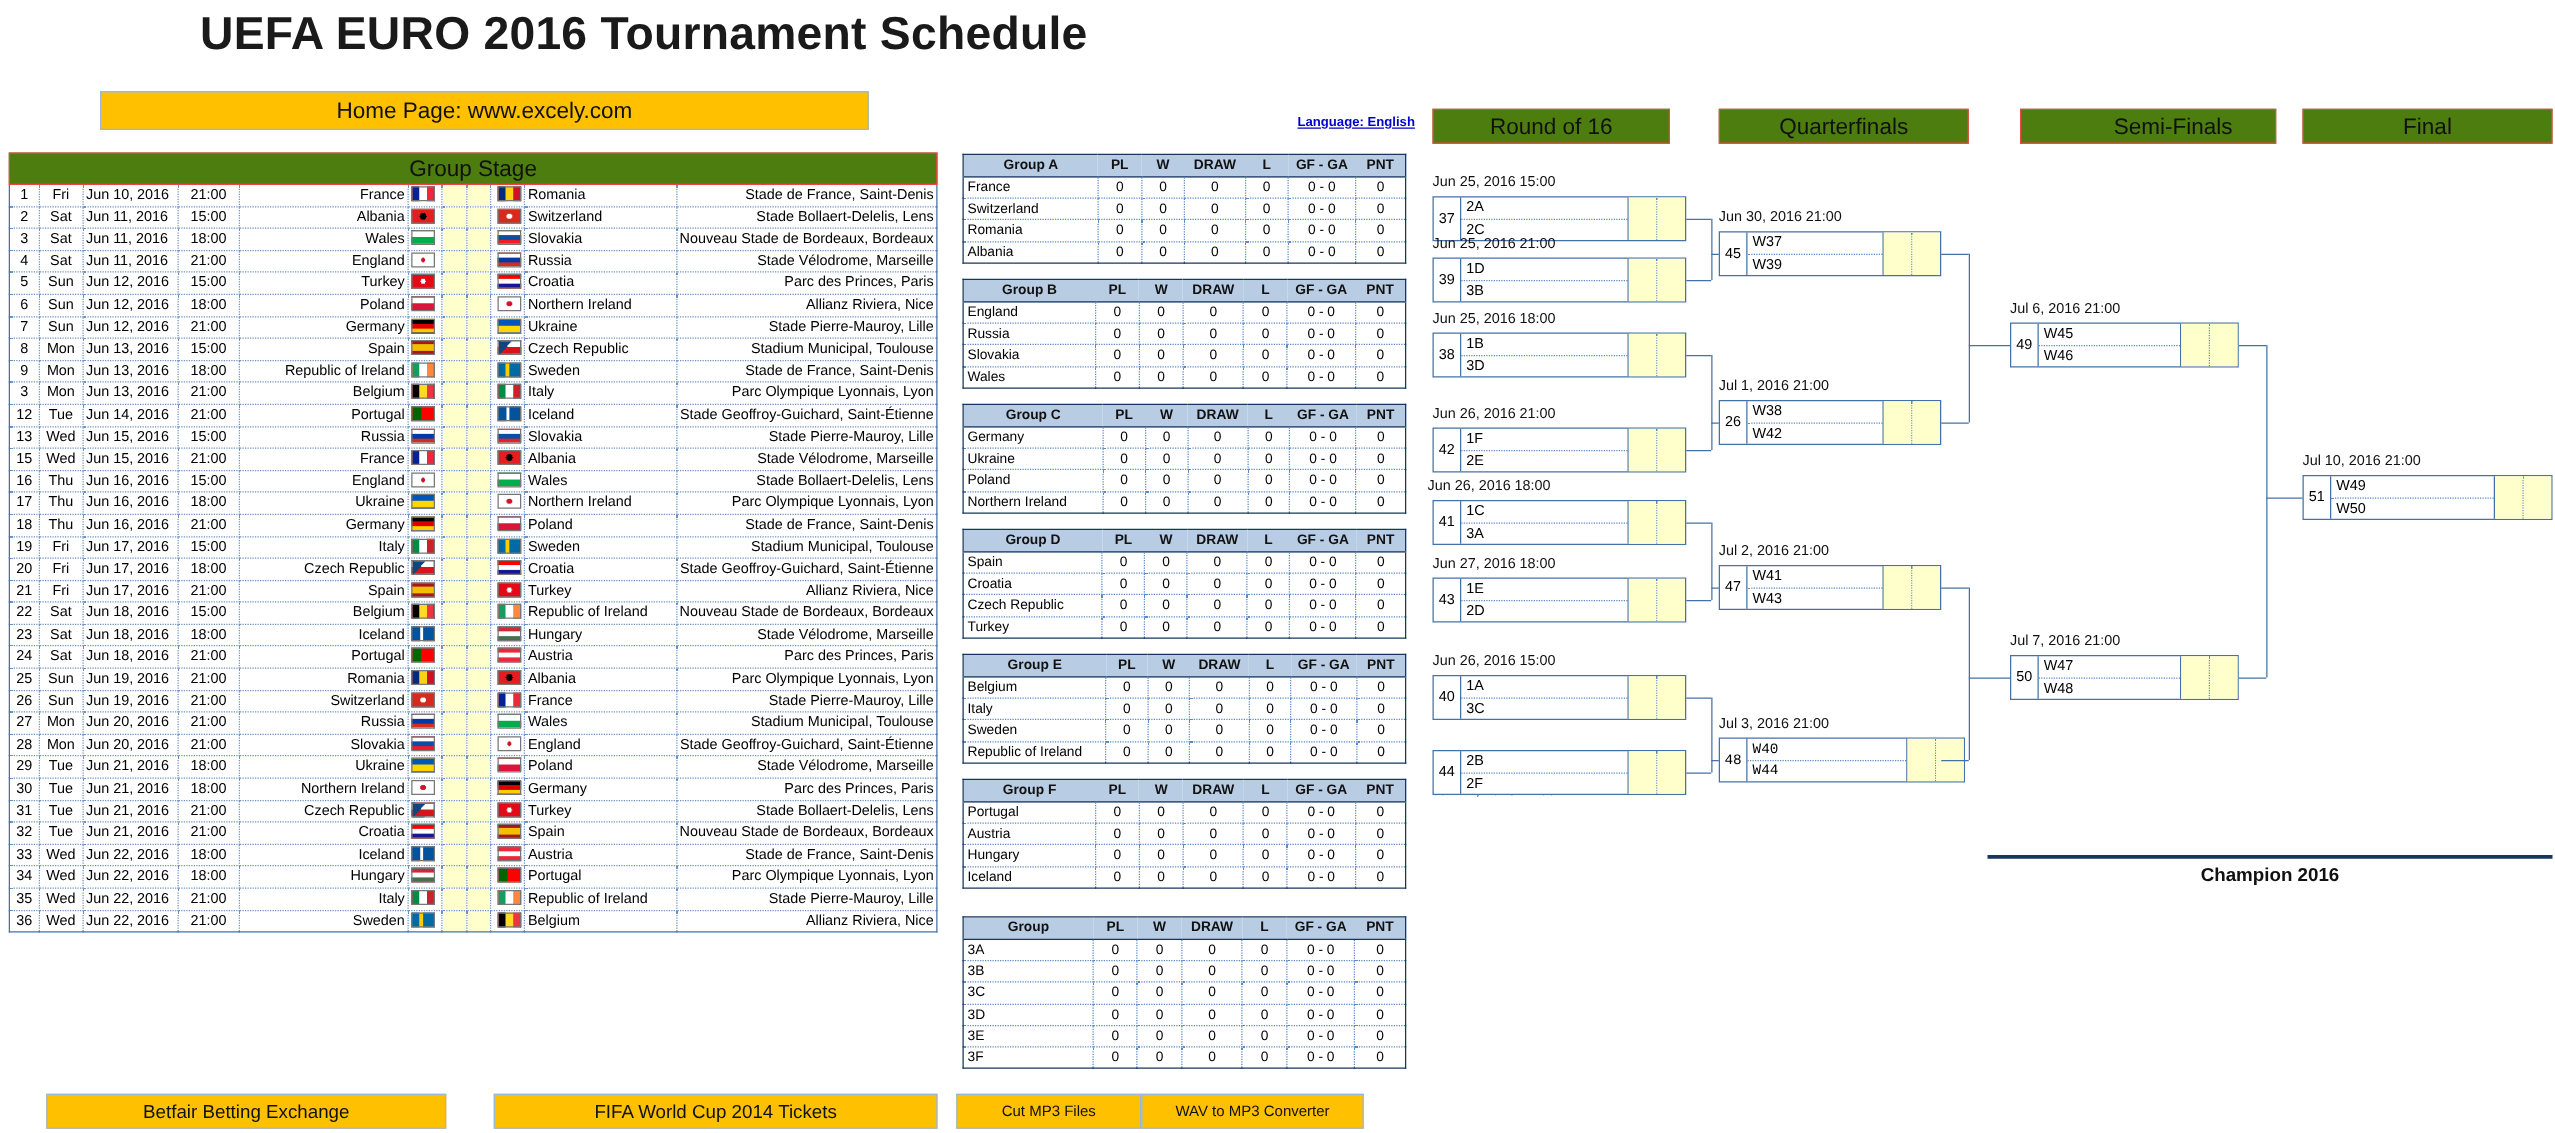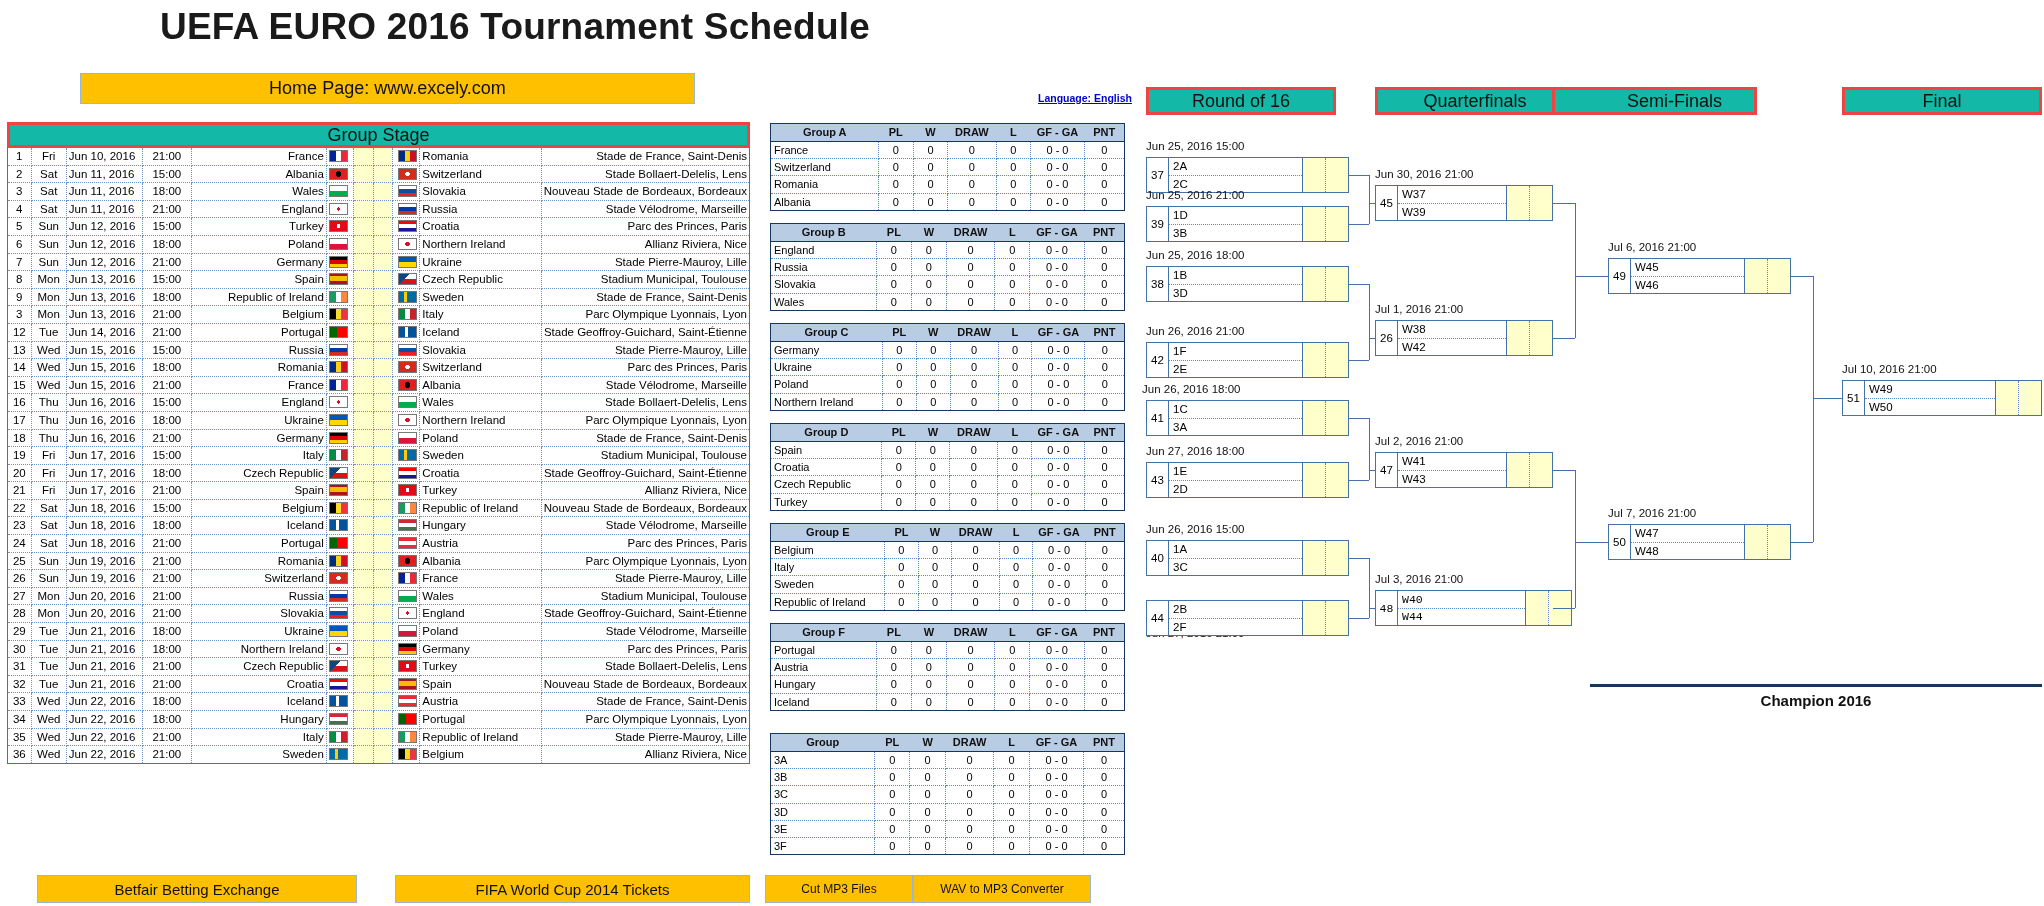--- a/index.html
+++ b/index.html
@@ -33,28 +33,28 @@
   .footer-btn{position:absolute;background:#FFC000;border:1px solid #9BB7D4;
     display:flex;align-items:center;justify-content:center;box-sizing:border-box;
     font-size:15px;color:#111;}
   #btn-betfair{left:37px;top:875px;width:320px;height:28px;}
   #btn-fifa{left:395px;top:875px;width:355px;height:28px;}
   #btn-cutmp3{left:765px;top:875px;width:148px;height:28px;font-size:12px;}
   #btn-wav{left:913px;top:875px;width:178px;height:28px;font-size:12px;}
 
   
   .bluebar{
-    background:#14b8a6;border:3px solid #ef4444;
+    background:#4d7c0f;border:1px solid #ef4444;
     display:flex;align-items:center;justify-content:center;
     box-sizing:border-box;font-size:18px;color:#111;
   }
   #gs-header{left:7px;top:122px;width:743px;height:26px;}
   #h-r16{left:1146px;top:87px;width:190px;height:28px;}
   #h-qf{left:1375px;top:87px;width:200px;height:28px;}
-  #h-sf{left:1552px;top:87px;width:205px;height:28px;padding-left:40px;}
+  #h-sf{left:1616px;top:87px;width:205px;height:28px;padding-left:40px;}
   #h-final{left:1842px;top:87px;width:200px;height:28px;}
 
   
   #gs-table{left:7px;top:148px;width:743px;}
   #gs-table table{border-collapse:collapse;width:743px;
      border-left:1px solid #4472A8;border-right:1px solid #4472A8;
      border-bottom:1px solid #4472A8;}
   #gs-table td{
     height:16.6px;line-height:16.6px;padding:0 2px;
     font-size:11.5px;white-space:nowrap;overflow:hidden;
@@ -286,33 +286,20 @@
           <td class="c-day">Wed</td>
           <td class="c-date">Jun 15, 2016</td>
           <td class="c-time">15:00</td>
           <td class="c-home">Russia</td>
           <td class="c-hf"><span class="flag" style="background:linear-gradient(180deg,#fff 33%,#0039A6 33%,#0039A6 66%,#D52B1E 66%)"></span></td>
           <td class="c-s1"></td>
           <td class="c-s2"></td>
           <td class="c-af"><span class="flag" style="background:linear-gradient(180deg,#fff 33%,#0B4EA2 33%,#0B4EA2 66%,#EE1C25 66%)"></span></td>
           <td class="c-away">Slovakia</td>
           <td class="c-venue">Stade Pierre-Mauroy, Lille</td>
-        </tr>
-        <tr>
-          <td class="c-no">14</td>
-          <td class="c-day">Wed</td>
-          <td class="c-date">Jun 15, 2016</td>
-          <td class="c-time">18:00</td>
-          <td class="c-home">Romania</td>
-          <td class="c-hf"><span class="flag" style="background:linear-gradient(90deg,#002B7F 33%,#FCD116 33%,#FCD116 66%,#CE1126 66%)"></span></td>
-          <td class="c-s1"></td>
-          <td class="c-s2"></td>
-          <td class="c-af"><span class="flag" style="background:radial-gradient(circle,#fff 22%,#D52B1E 22%)"></span></td>
-          <td class="c-away">Switzerland</td>
-          <td class="c-venue">Parc des Princes, Paris</td>
         </tr>
         <tr>
           <td class="c-no">15</td>
           <td class="c-day">Wed</td>
           <td class="c-date">Jun 15, 2016</td>
           <td class="c-time">21:00</td>
           <td class="c-home">France</td>
           <td class="c-hf"><span class="flag" style="background:linear-gradient(90deg,#002395 33%,#fff 33%,#fff 66%,#ED2939 66%)"></span></td>
           <td class="c-s1"></td>
           <td class="c-s2"></td>

